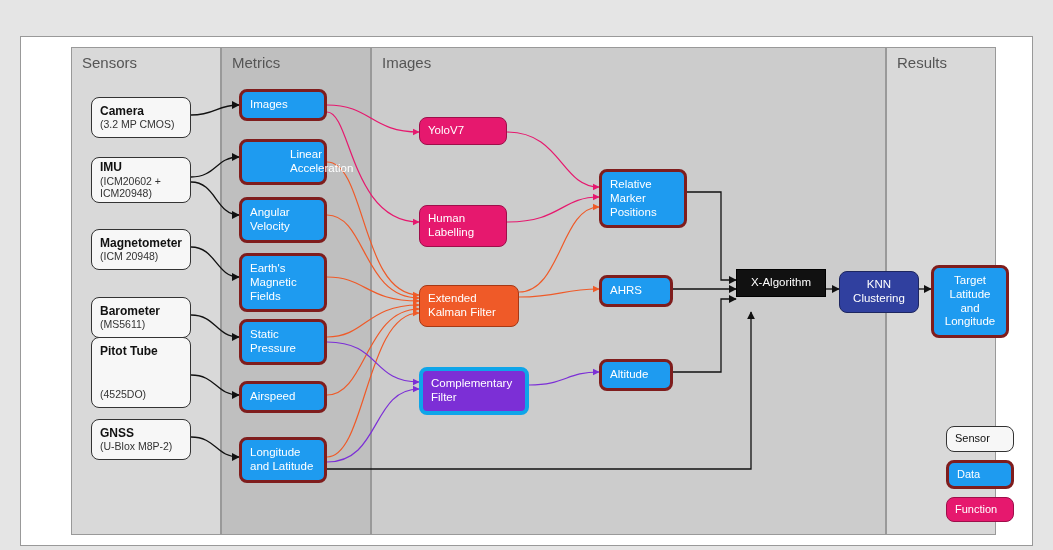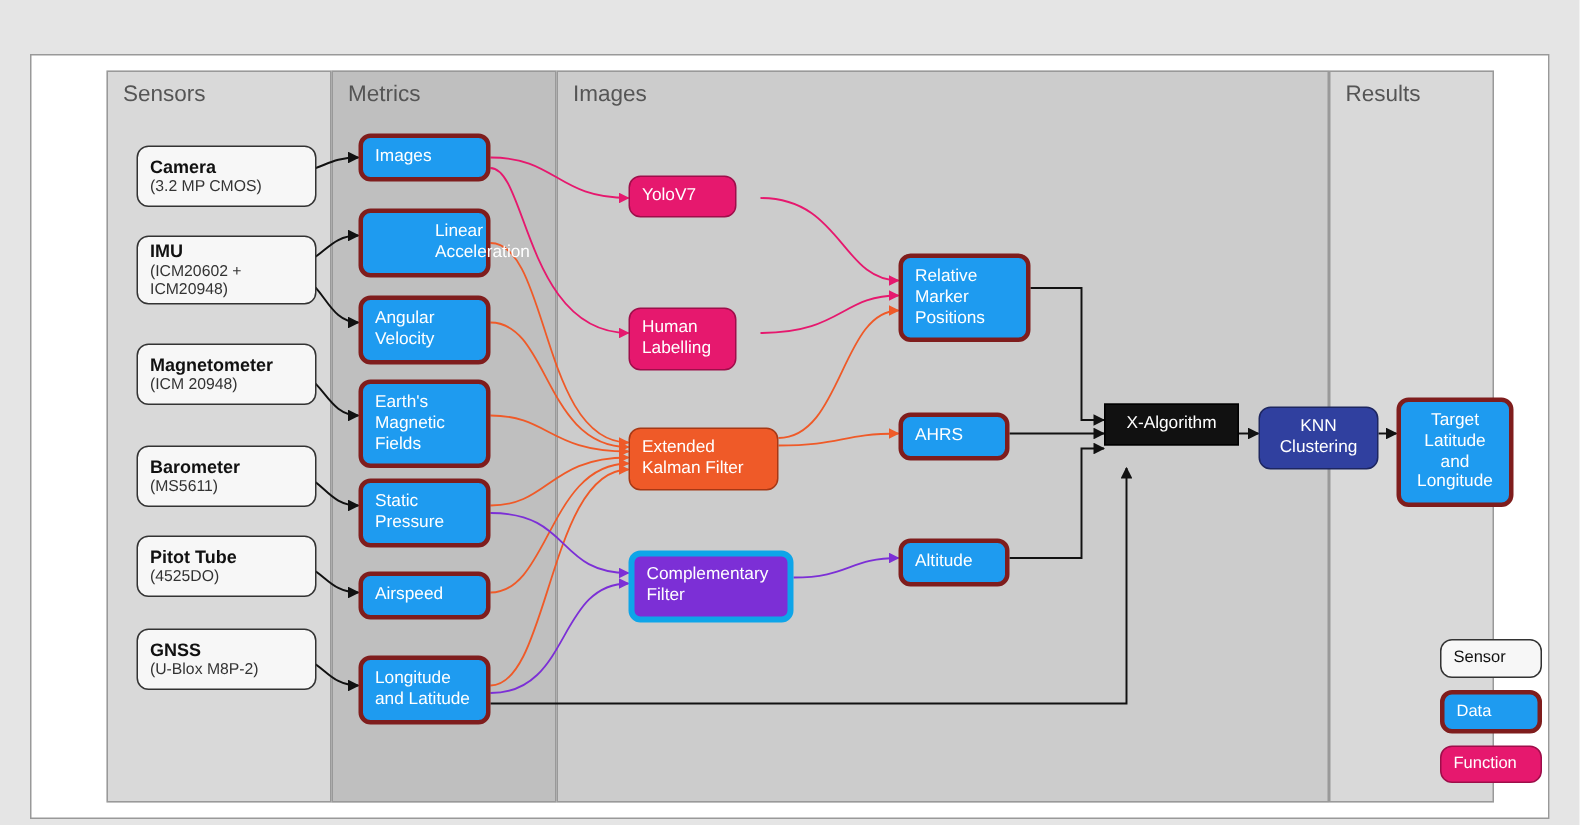--- a/index.html
+++ b/index.html
@@ -38,36 +38,36 @@
     line-height: 1.2;
     padding: 6px 8px;
     display: flex;
     flex-direction: column;
     justify-content: center;
   }
   .sensor-node {
     background: #f7f7f7;
     border: 1px solid #333;
     color: #111;
-    width: 120px;
+    width: 100px;
   }
   .sensor-node .title { font-weight: 600; font-size: 12px; }
   .sensor-node .sub { font-size: 10.5px; color: #333; }
   .data-node {
     background: #1e9bf0;
     color: #fff;
     border: 3px solid #7f1d1d;
     width: 88px;
     text-align: left;
   }
   .func-pink {
     background: #e6186e;
     color: #fff;
     border: 1px solid #9e0e4a;
-    width: 72px;
+    width: 88px;
   }
   .func-orange {
     background: #ef5a28;
     color: #fff;
     border: 1px solid #a63815;
     width: 100px;
   }
   .func-purple {
     background: #7c2fd6;
     color: #fff;
@@ -83,21 +83,21 @@
     text-align: center;
   }
   .func-navy {
     background: #30409f;
     color: #fff;
     border: 1px solid #1d2660;
     width: 80px;
     text-align: center;
   }
   .legend .node { position: static; margin-bottom: 8px; width: 68px; font-size: 11px; padding: 5px 8px; }
-  .legend { position: absolute; right: 4px; bottom: 15px; display:flex; flex-direction:column; align-items:flex-end;}
+  .legend { position: absolute; right: 18px; bottom: 15px; display:flex; flex-direction:column; align-items:flex-end;}
   svg.wires {
     position: absolute;
     left: 0; top: 0;
     width: 100%; height: 100%;
     pointer-events: none;
   }
 </style>
 </head>
 <body>
 
@@ -179,21 +179,21 @@
     <span class="sub">(ICM20602 + ICM20948)</span>
   </div>
   <div class="node sensor-node" style="left:70px; top:192px;">
     <span class="title">Magnetometer</span>
     <span class="sub">(ICM 20948)</span>
   </div>
   <div class="node sensor-node" style="left:70px; top:260px;">
     <span class="title">Barometer</span>
     <span class="sub">(MS5611)</span>
   </div>
-  <div class="node sensor-node" style="left:70px; top:320px;">
+  <div class="node sensor-node" style="left:70px; top:300px;gap:30px;">
     <span class="title">Pitot Tube</span>
     <span class="sub">(4525DO)</span>
   </div>
   <div class="node sensor-node" style="left:70px; top:382px;">
     <span class="title">GNSS</span>
     <span class="sub">(U-Blox M8P-2)</span>
   </div>
 
   <div class="node data-node" style="left:218px; top:52px;">Images</div>
   <div class="node data-node" style="left:218px; top:102px;padding-left:48px;">Linear Acceleration</div>

